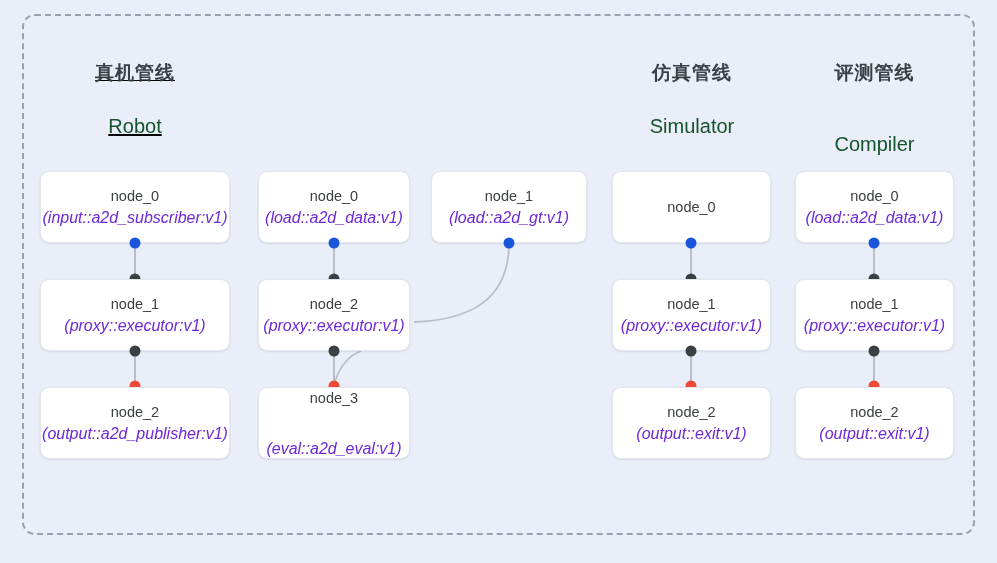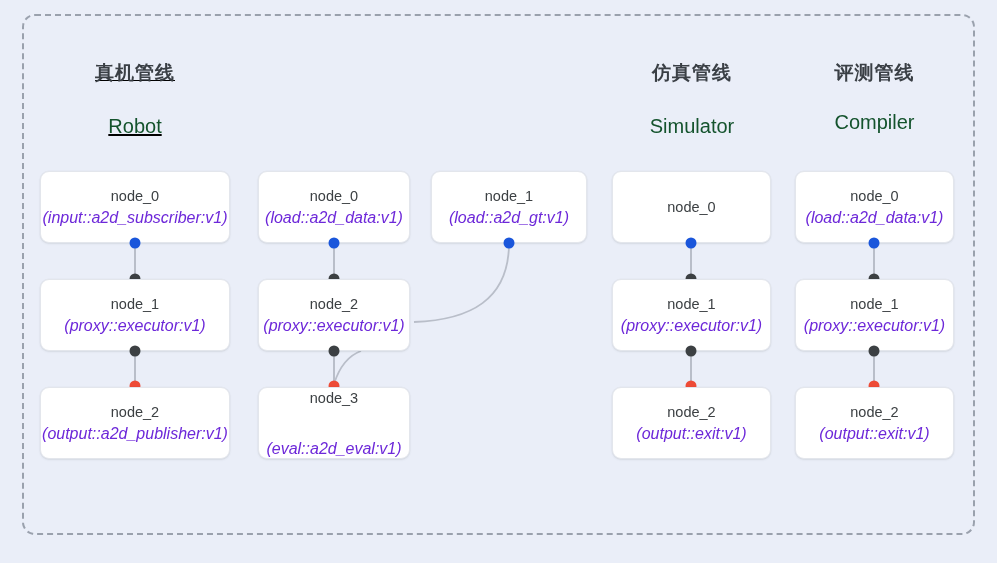--- a/index.html
+++ b/index.html
@@ -207,21 +207,21 @@
   <div class="port port-dark" style="left:691px; top:351px;"></div>
   <div class="port port-red" style="left:691px; top:386px;"></div>
 
   <div class="node" style="left:612px; top:387px; width:159px; height:72px;">
     <div class="node-name">node_2</div>
     <div class="node-sig">(output::exit:v1)</div>
   </div>
 
   <div class="col-header" style="left:795px; top:62px; width:159px;">
     <div class="col-title-cn">评测管线</div>
-    <div class="col-title-en" style="margin-top:26px;">Compiler</div>
+    <div class="col-title-en" style="margin-top:48px;">Compiler</div>
   </div>
 
   <div class="node" style="left:795px; top:171px; width:159px; height:72px;">
     <div class="node-name">node_0</div>
     <div class="node-sig">(load::a2d_data:v1)</div>
   </div>
   <div class="edge-line" style="left:873px; top:243px; height:36px;"></div>
   <div class="port port-blue" style="left:874px; top:243px;"></div>
   <div class="port port-dark" style="left:874px; top:279px;"></div>
 

